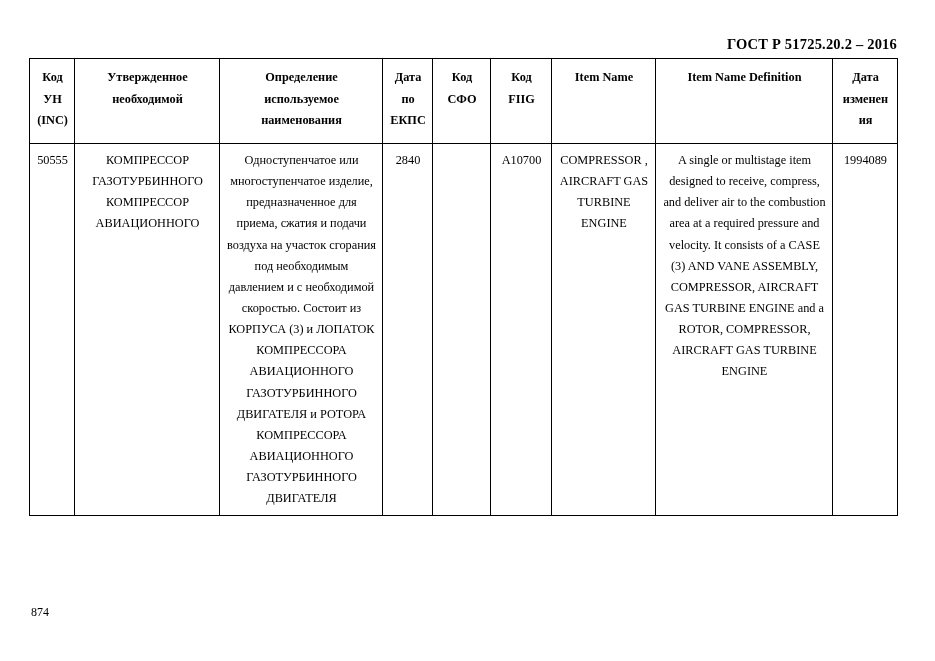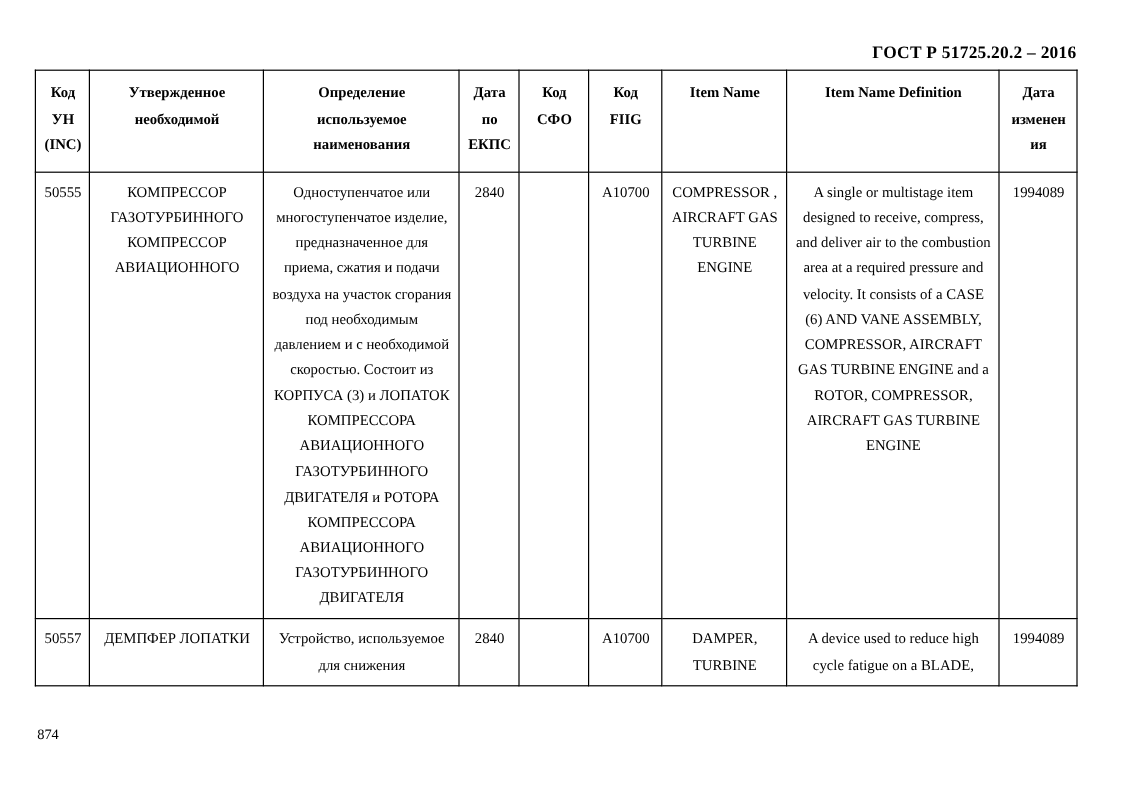--- a/index.html
+++ b/index.html
@@ -164,32 +164,21 @@
     </thead>
     <tbody>
       <tr>
         <td>50555</td>
         <td>КОМПРЕССОР ГАЗОТУРБИННОГО КОМПРЕССОР АВИАЦИОННОГО</td>
         <td>Одноступенчатое или многоступенчатое изделие, предназначенное для приема, сжатия и подачи воздуха на участок сгорания под необходимым давлением и с необходимой скоростью. Состоит из КОРПУСА (3) и ЛОПАТОК КОМПРЕССОРА АВИАЦИОННОГО ГАЗОТУРБИННОГО ДВИГАТЕЛЯ и РОТОРА КОМПРЕССОРА АВИАЦИОННОГО ГАЗОТУРБИННОГО ДВИГАТЕЛЯ</td>
         <td>2840</td>
         <td></td>
         <td>A10700</td>
         <td>COMPRESSOR , AIRCRAFT GAS TURBINE ENGINE</td>
-        <td>A single or multistage item designed to receive, compress, and deliver air to the combustion area at a required pressure and velocity.  It consists of a CASE (6) AND VANE ASSEMBLY, COMPRESSOR, AIRCRAFT GAS TURBINE ENGINE and a ROTOR, COMPRESSOR, AIRCRAFT GAS TURBINE ENGINE</td>
-        <td>1994089</td>
-      </tr>
-      <tr>
-        <td>50557</td>
-        <td>ДЕМПФЕР ЛОПАТКИ</td>
-        <td>Устройство, используемое для снижения</td>
-        <td>2840</td>
-        <td></td>
-        <td>A10700</td>
-        <td>DAMPER, TURBINE</td>
-        <td>A device used to reduce high cycle fatigue on a BLADE,</td>
+        <td>A single or multistage item designed to receive, compress, and deliver air to the combustion area at a required pressure and velocity.  It consists of a CASE (3) AND VANE ASSEMBLY, COMPRESSOR, AIRCRAFT GAS TURBINE ENGINE and a ROTOR, COMPRESSOR, AIRCRAFT GAS TURBINE ENGINE</td>
         <td>1994089</td>
       </tr>
     </tbody>
   </table>
 
   <div class="clip-bottom"></div>
   <div class="page-number">874</div>
 
 </div>
 

